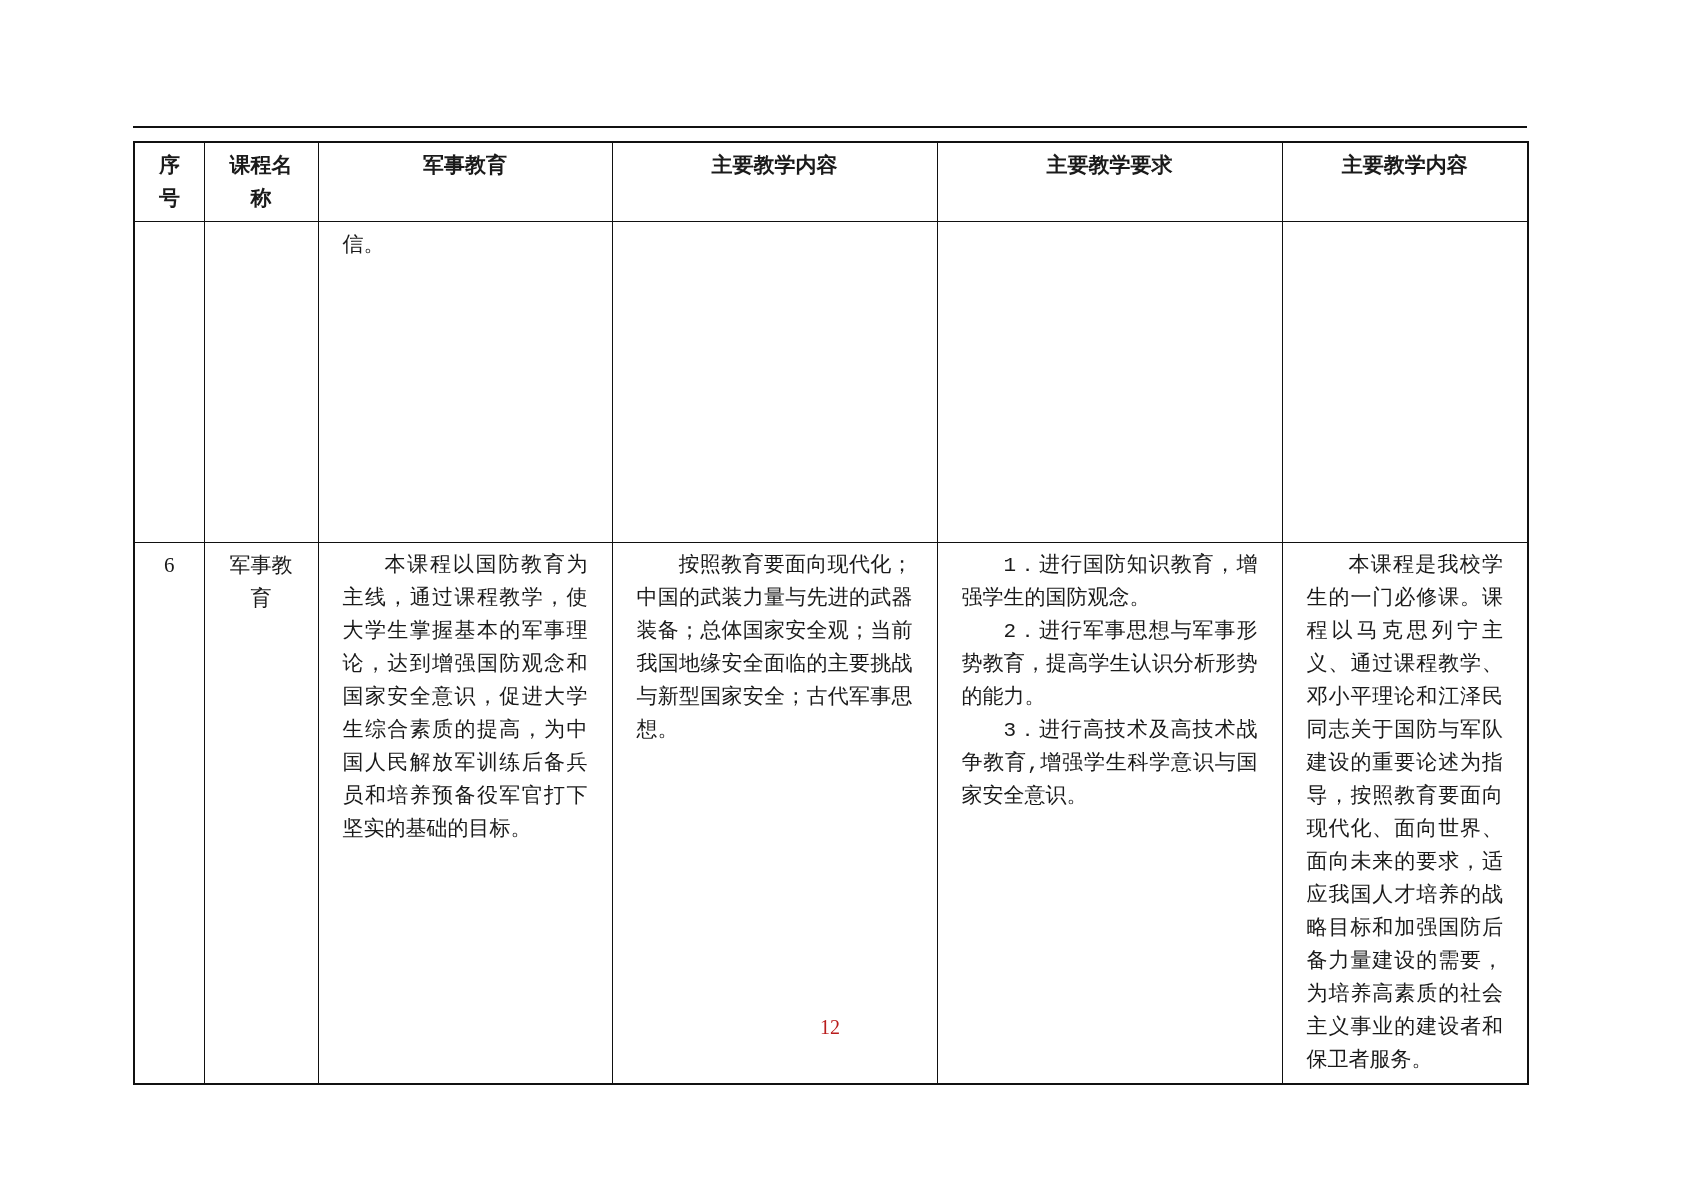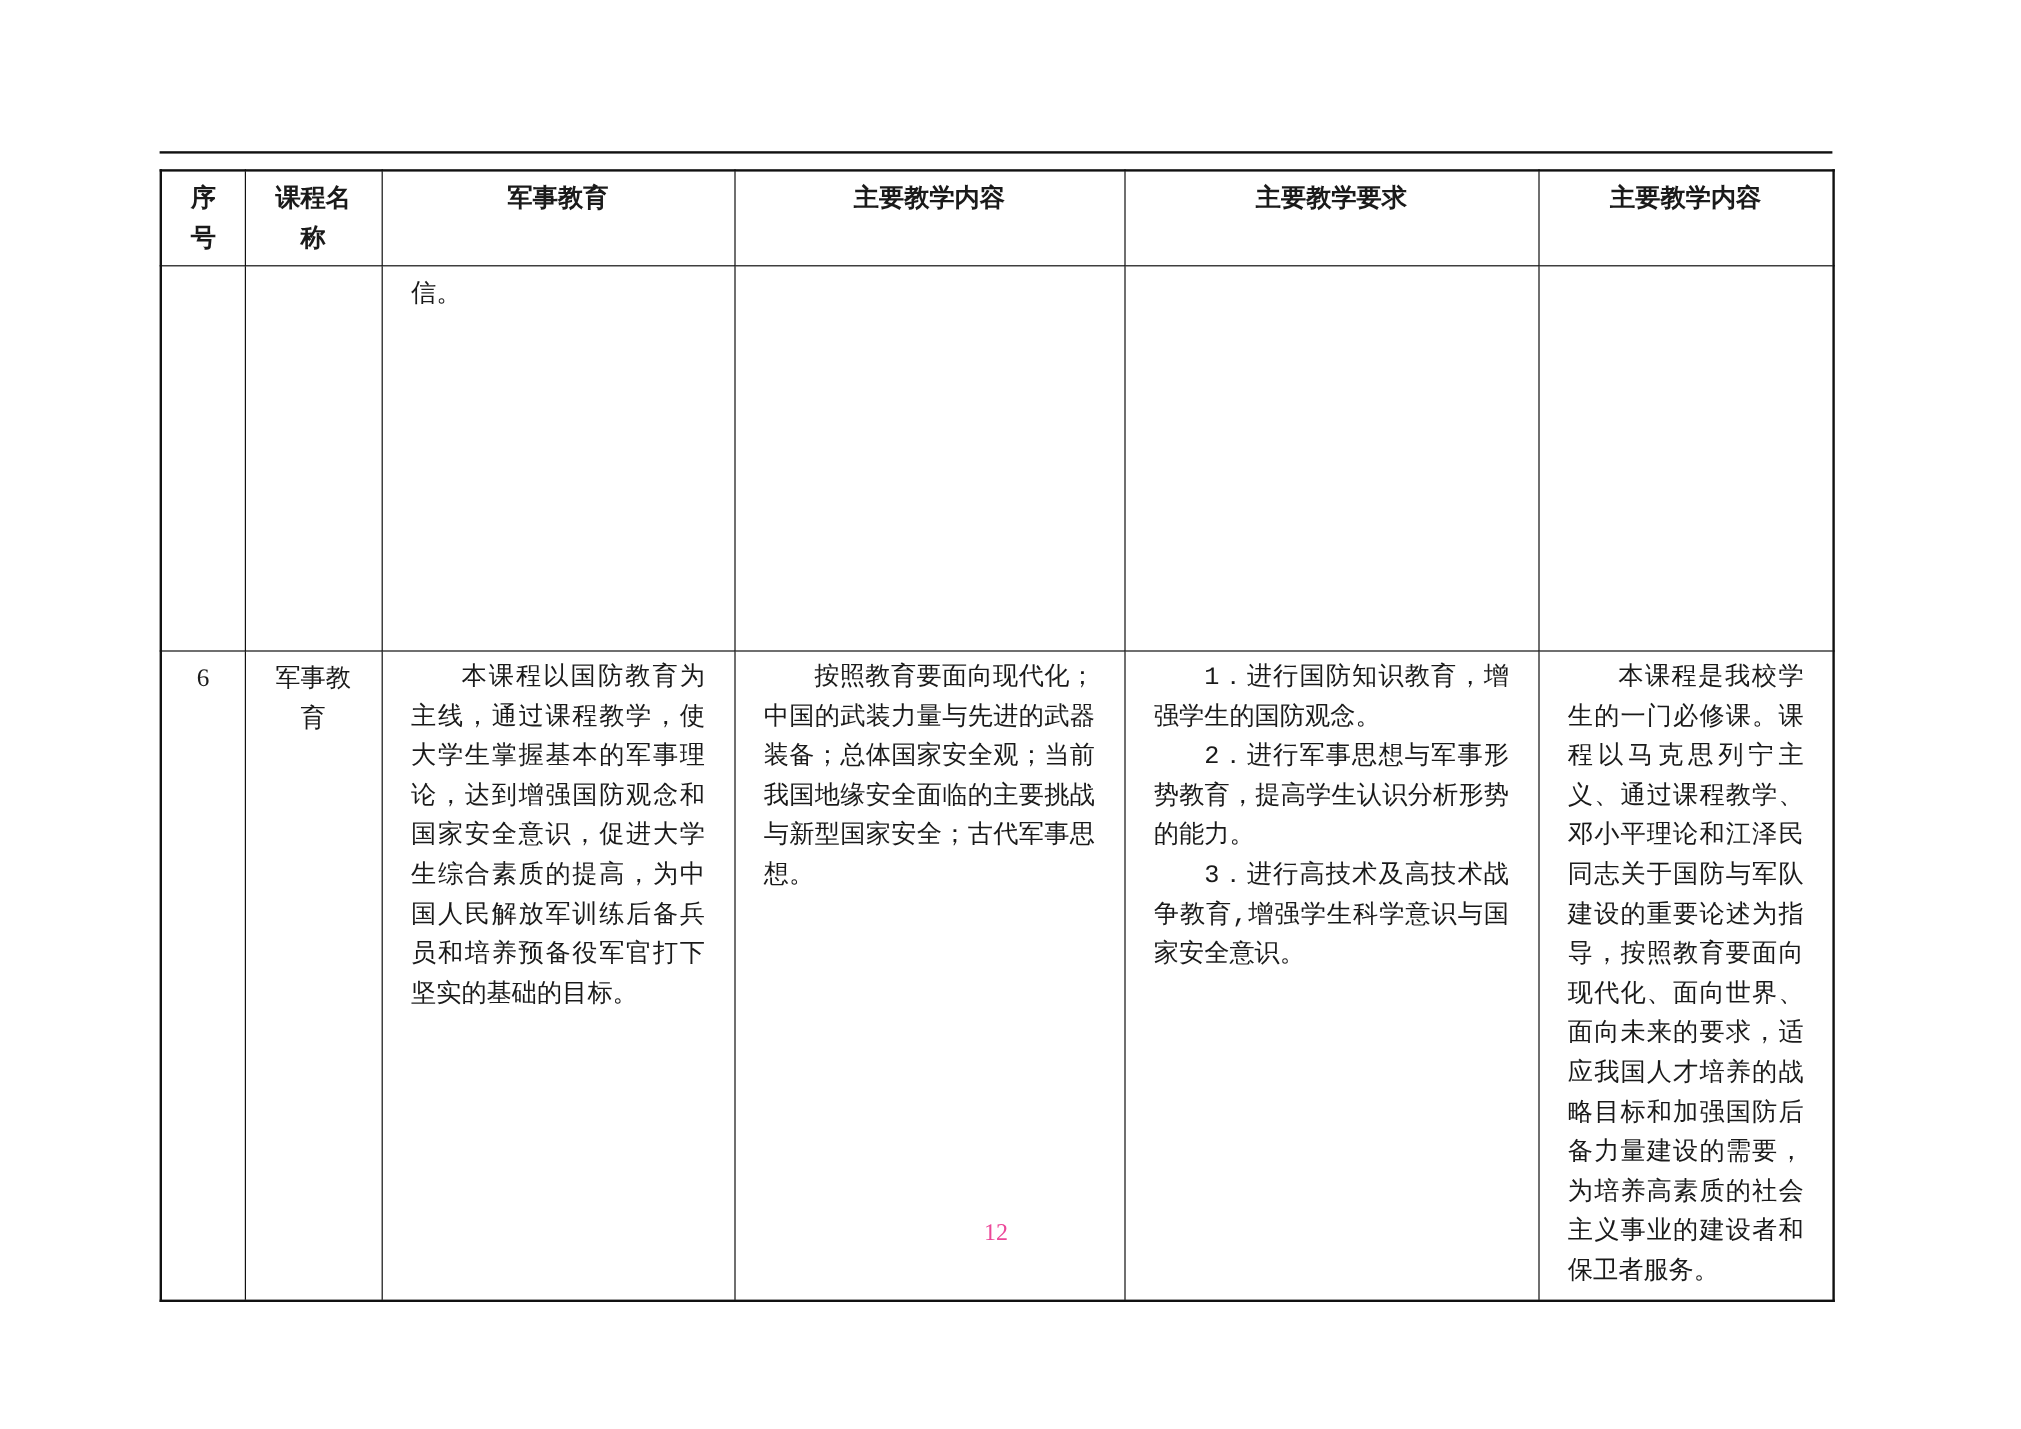--- a/index.html
+++ b/index.html
@@ -70,21 +70,21 @@
     text-align: left;
   }
   .page-number {
     position: absolute;
     left: 133px;
     top: 1014px;
     width: 1394px;
     text-align: center;
     font-size: 20px;
     line-height: 26px;
-    color: #ec4899;
+    color: #b91c1c;
   }
 </style>
 </head>
 <body>
 
 <div class="page">
 
   <div class="header-rule"></div>
 
   <table class="course-table">

